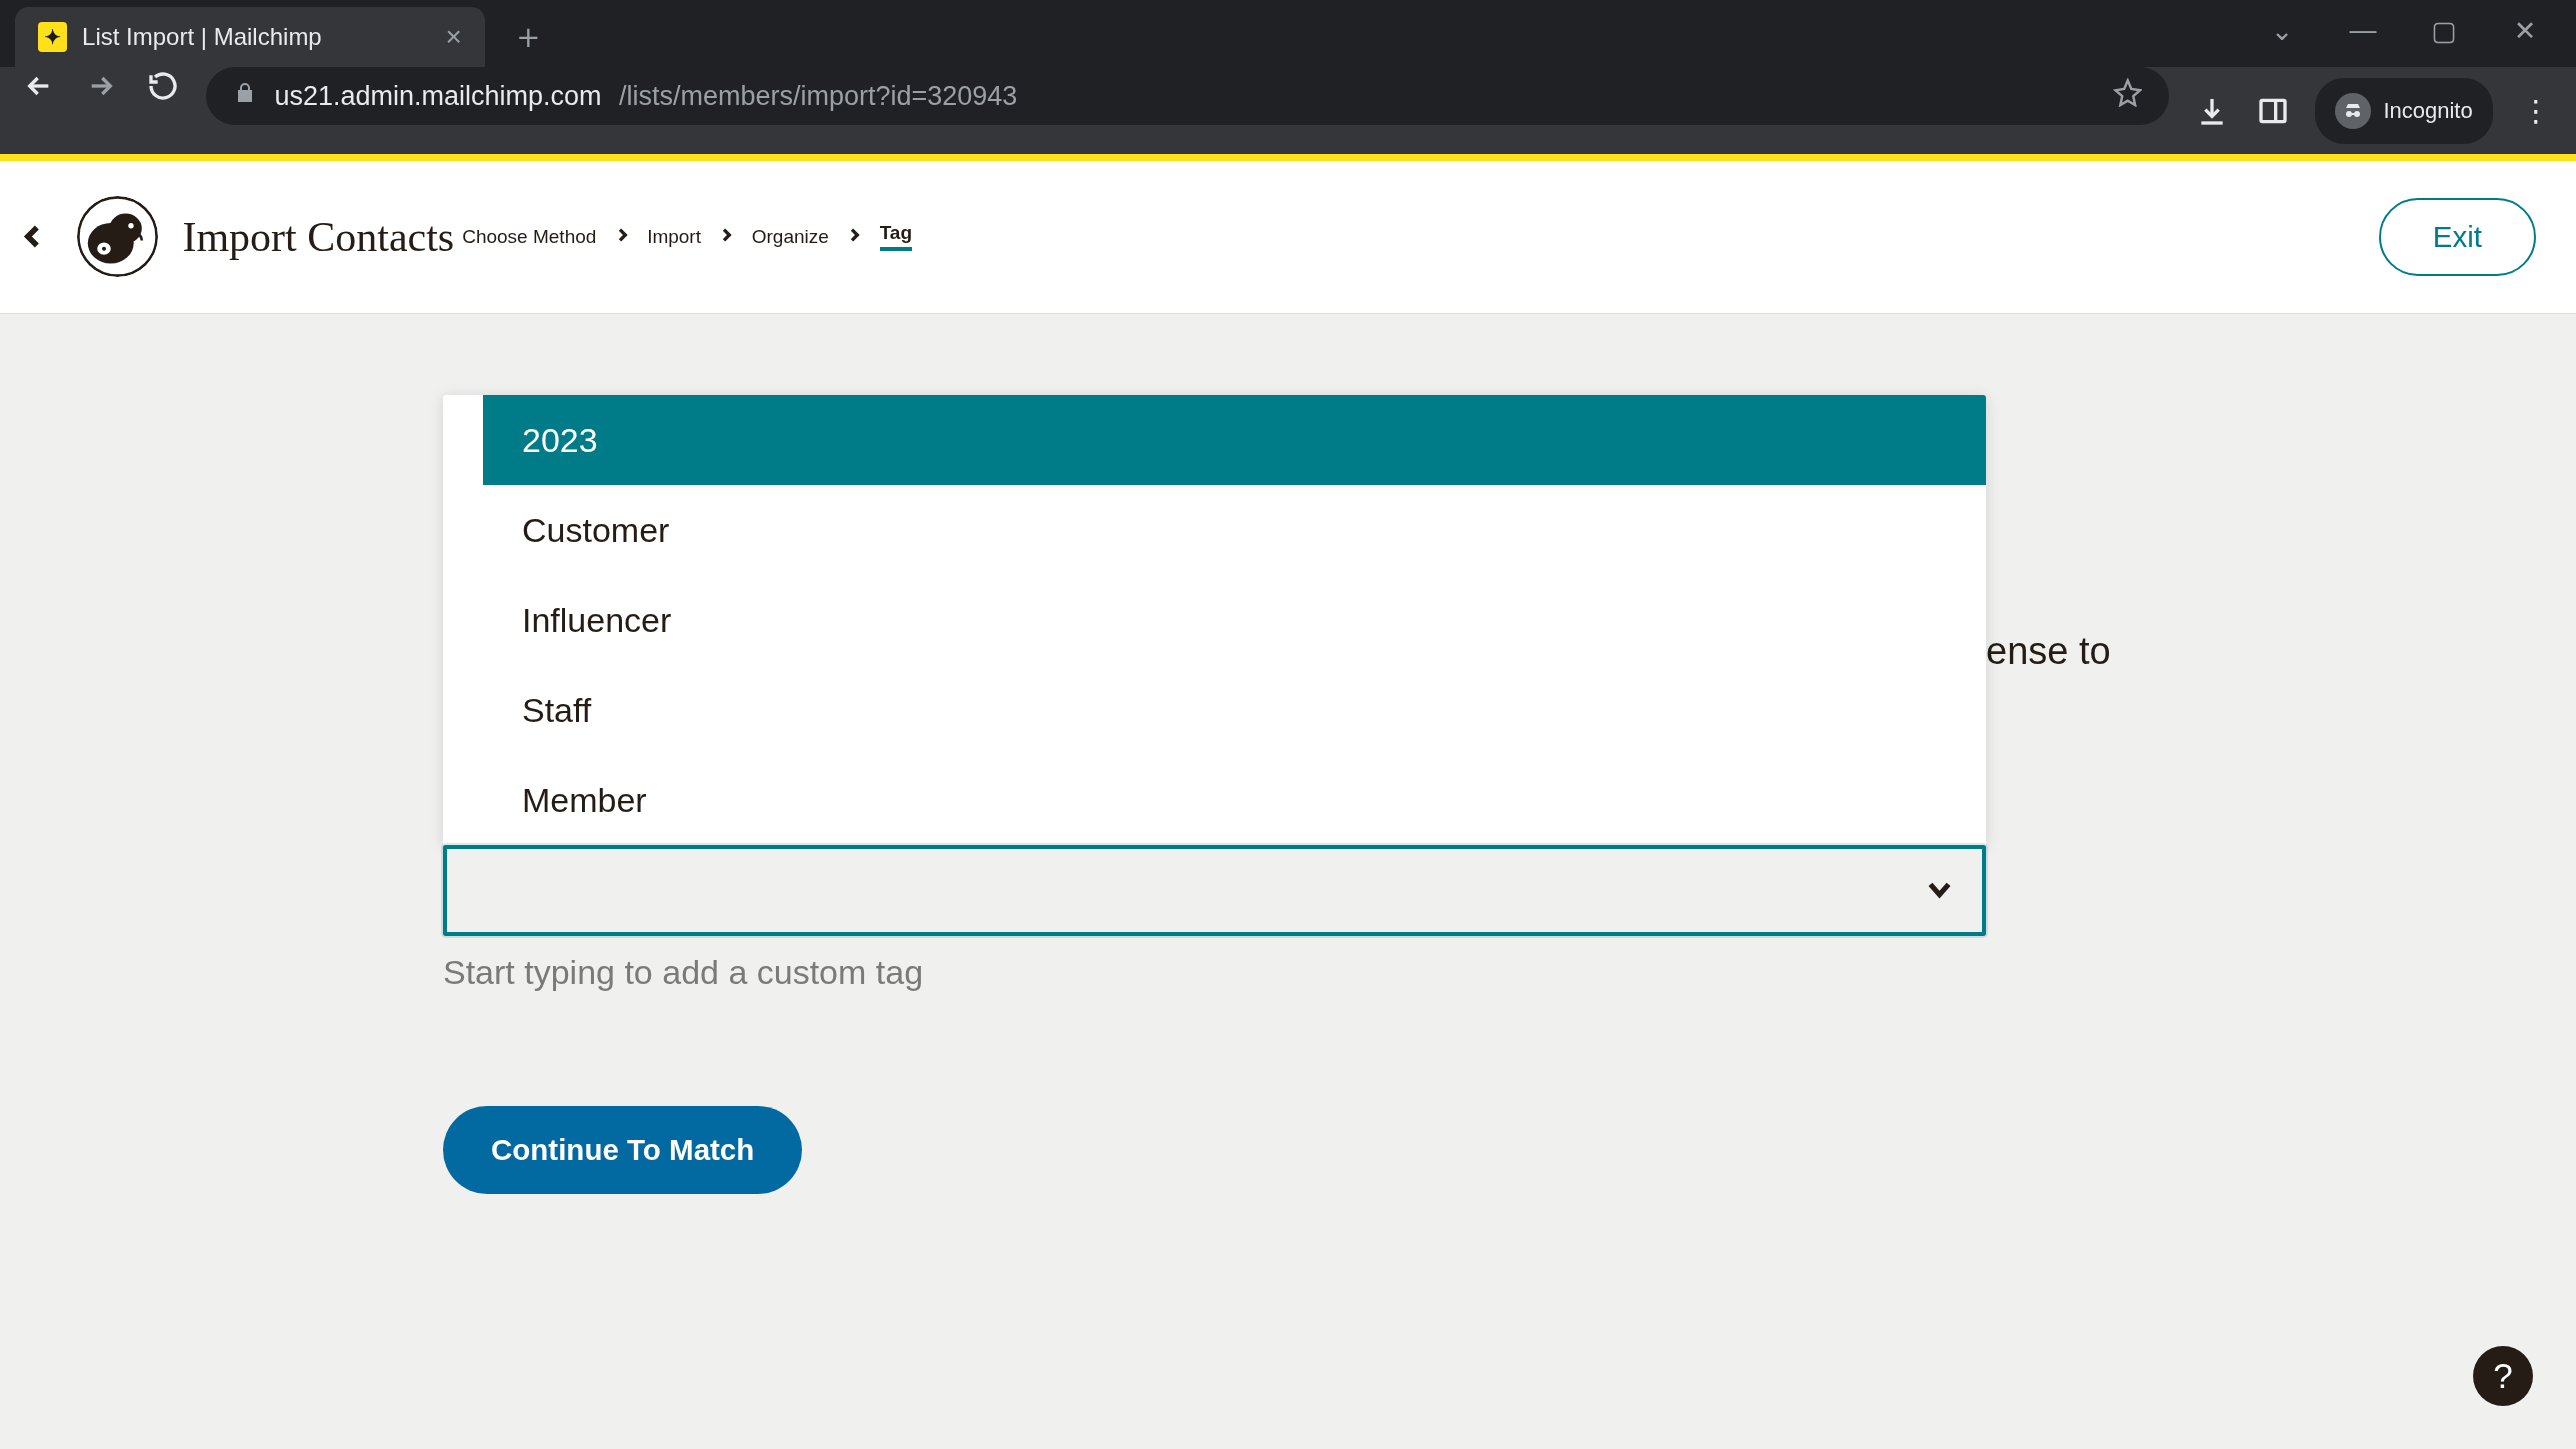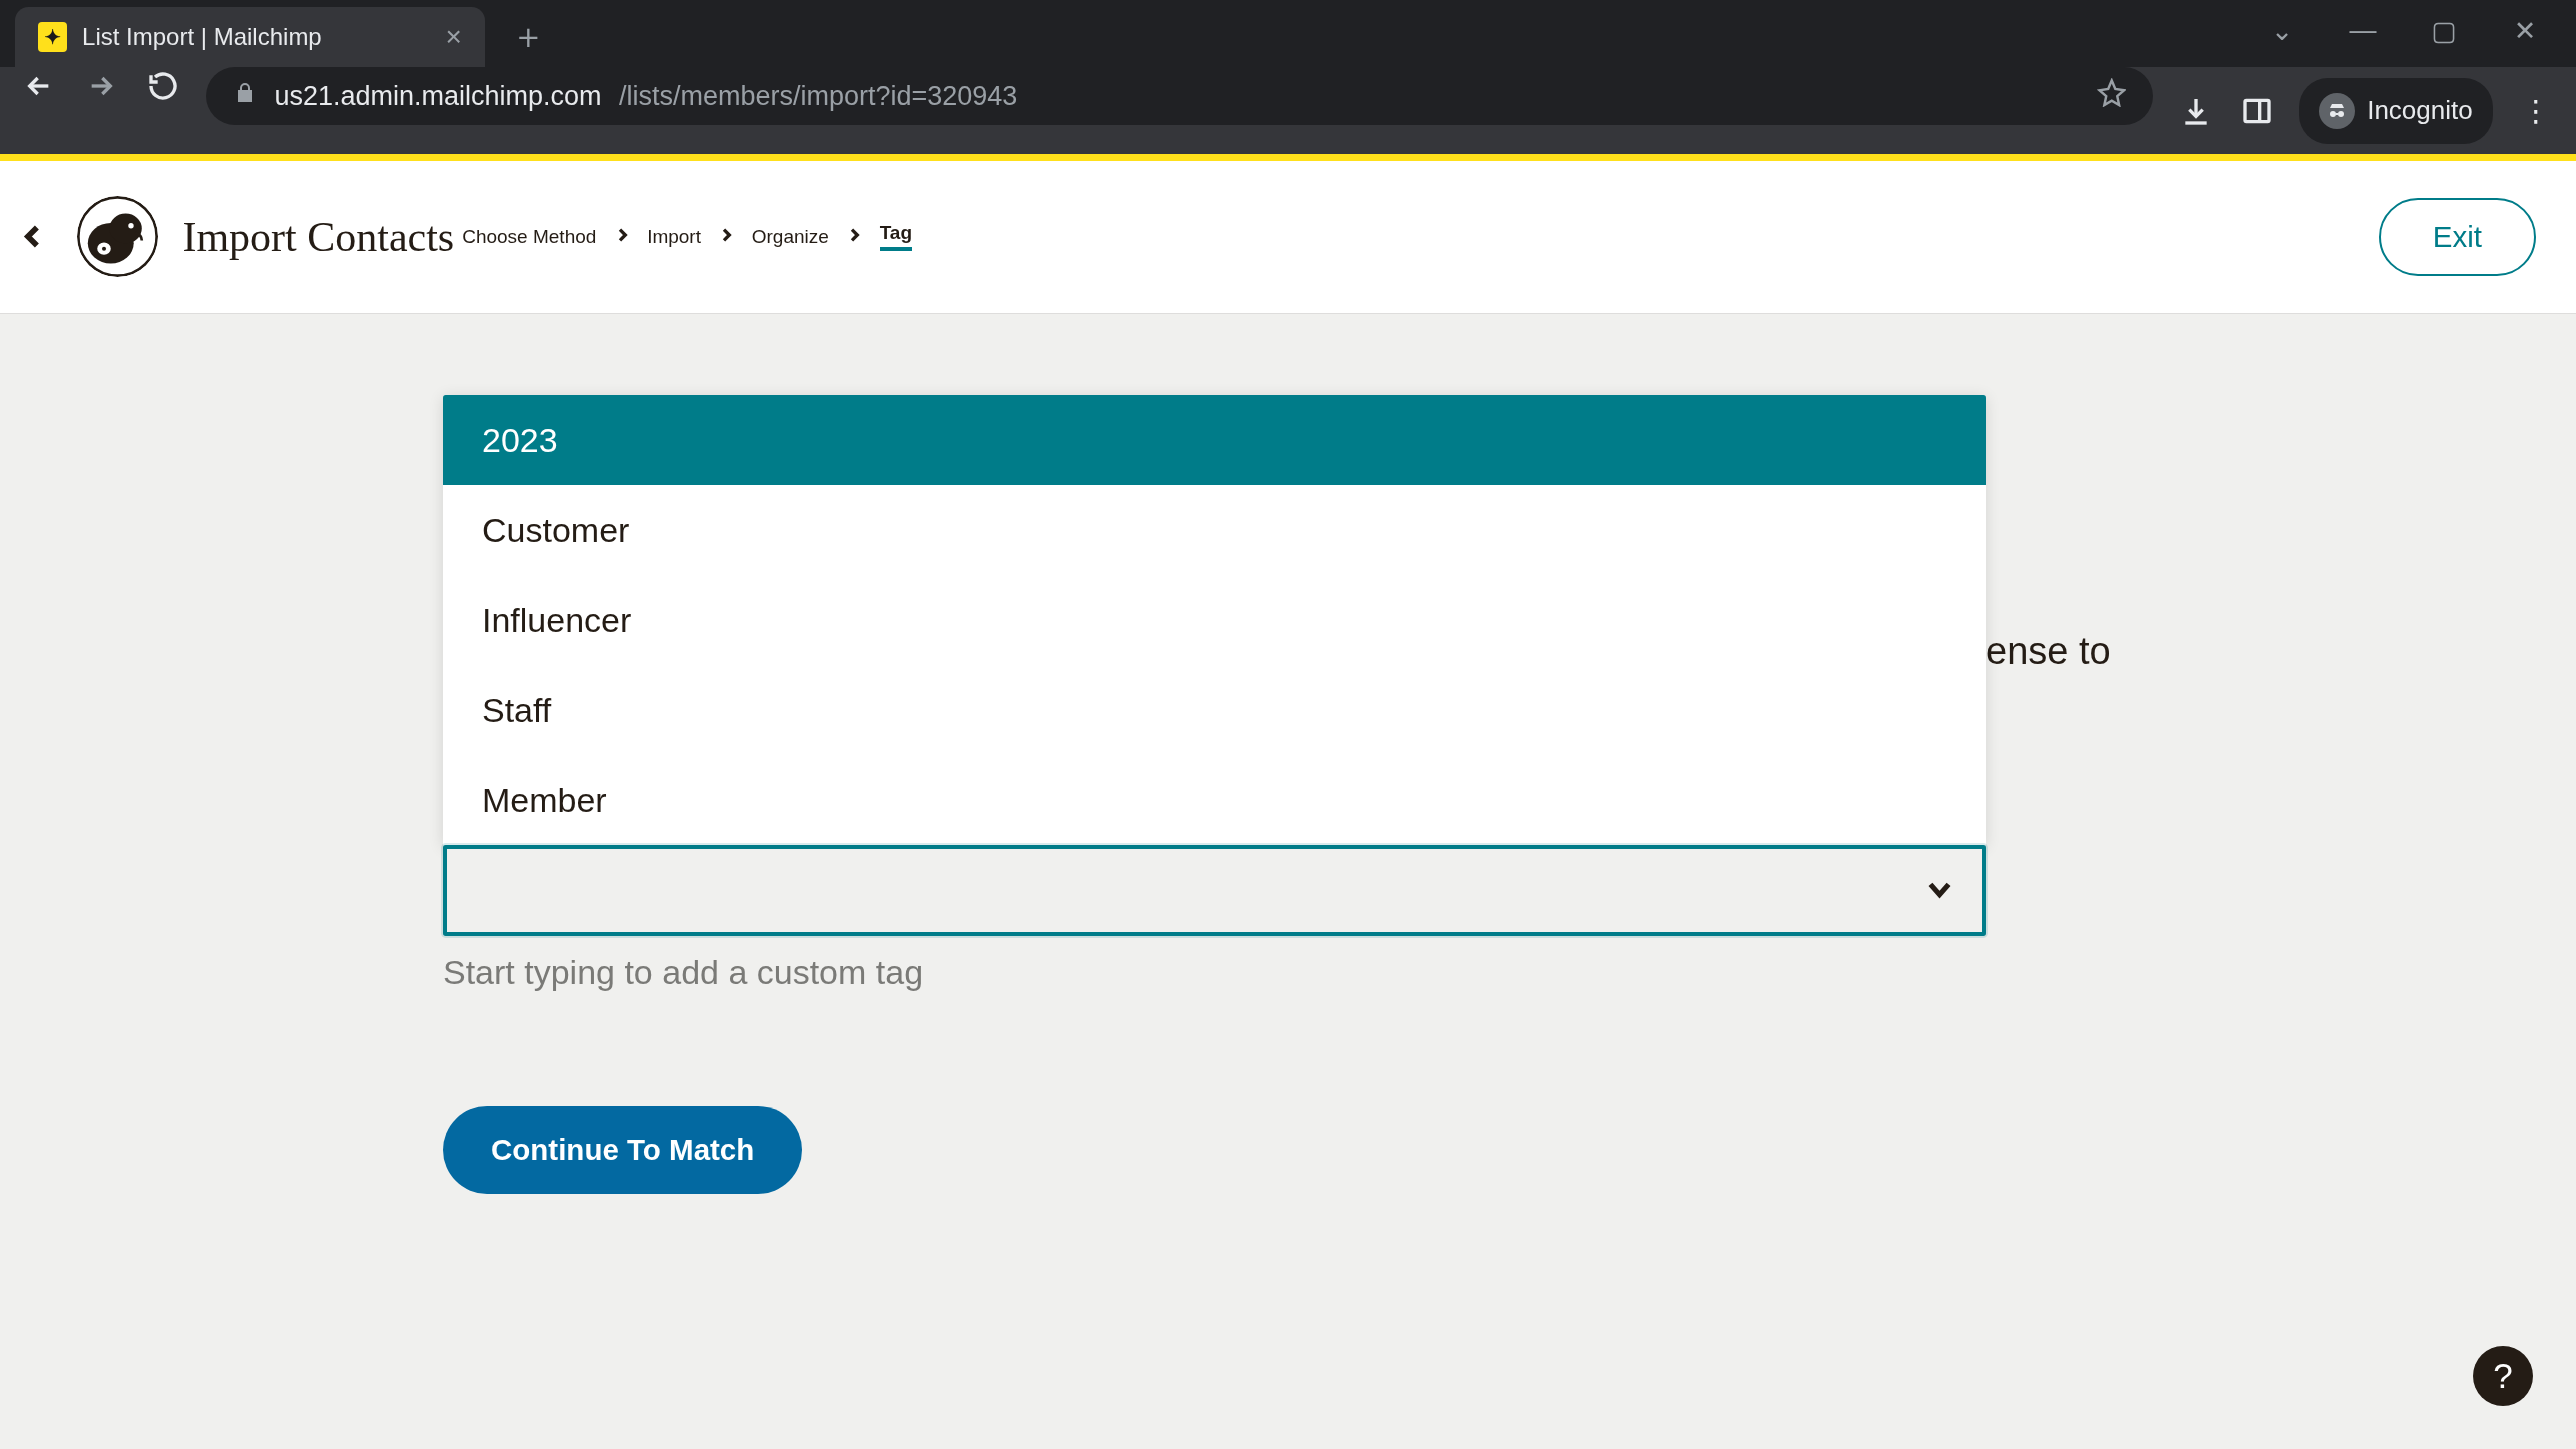--- a/index.html
+++ b/index.html
@@ -73,21 +73,21 @@
   }
   .omnibox .lock { color:#9aa0a6; }
   .omnibox .url-host { color:#e8eaed; }
   .omnibox .url-path { color:#9aa0a6; }
   .omnibox .star { margin-left:auto; color:#9aa0a6; cursor:pointer; }
   .toolbar-right { display:flex; align-items:center; gap: 23px; color:#e8eaed; }
   .toolbar-right .icon { width:38px; height:38px; display:flex; align-items:center; justify-content:center; cursor:pointer; color:#e8eaed; }
   .toolbar-right .icon svg { width:32px; height:32px; }
   .incognito-badge {
     display:flex; align-items:center; gap:12px; background:#202124;
-    border-radius: 29px; padding: 15px 20px; color:#e8eaed; font-size:26px;
+    border-radius: 29px; padding: 15px 20px; color:#e8eaed; font-size:22px;
   }
   .incognito-badge .avatar {
     width:36px; height:36px; border-radius:50%; background:#5f6368;
     display:flex; align-items:center; justify-content:center;
   }
   .kebab { font-size:29.5px; color:#e8eaed; cursor:pointer; padding:0 5.4px; }
 
   
   .viewport {
     flex:1; position:relative; background:#f0f0ee; overflow:hidden;
@@ -141,21 +141,21 @@
     position:absolute; top: 235px; left: 0; right: 0;
     font-size: 38px; color:#241c15; text-align:left; padding-left: 1543px;
     white-space: nowrap; z-index: 0;
   }
 
   
   .dropdown-wrap { position:relative; z-index: 1; }
   .dropdown-panel {
     background:#ffffff; border-radius: 2.7px 2.7px 0 0;
     box-shadow: 0 2.7px 14.8px rgba(0,0,0,0.12);
-    overflow:hidden; width: 1543px; margin-left: 0;
+    overflow:hidden; width: 1543px; margin-left: 0; padding-left: 40px;
   }
   .dd-option {
     padding: 25.5px 39px; font-size: 34px; color:#241c15; cursor:pointer;
   }
   .dd-option.highlight { background:#007c89; color:#ffffff; }
 
   .dd-input-row {
     margin-top: 0; width: 1543px;
     border: 4px solid #007c89; border-radius: 2.7px;
     background:#f0f0ee; height: 91px;

